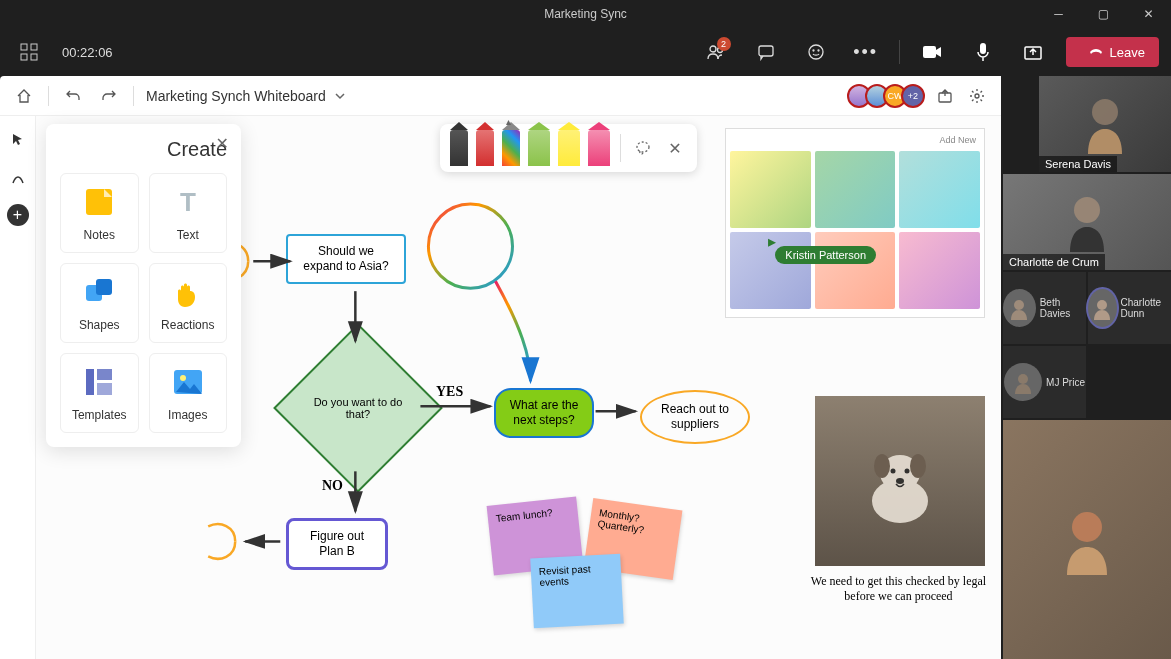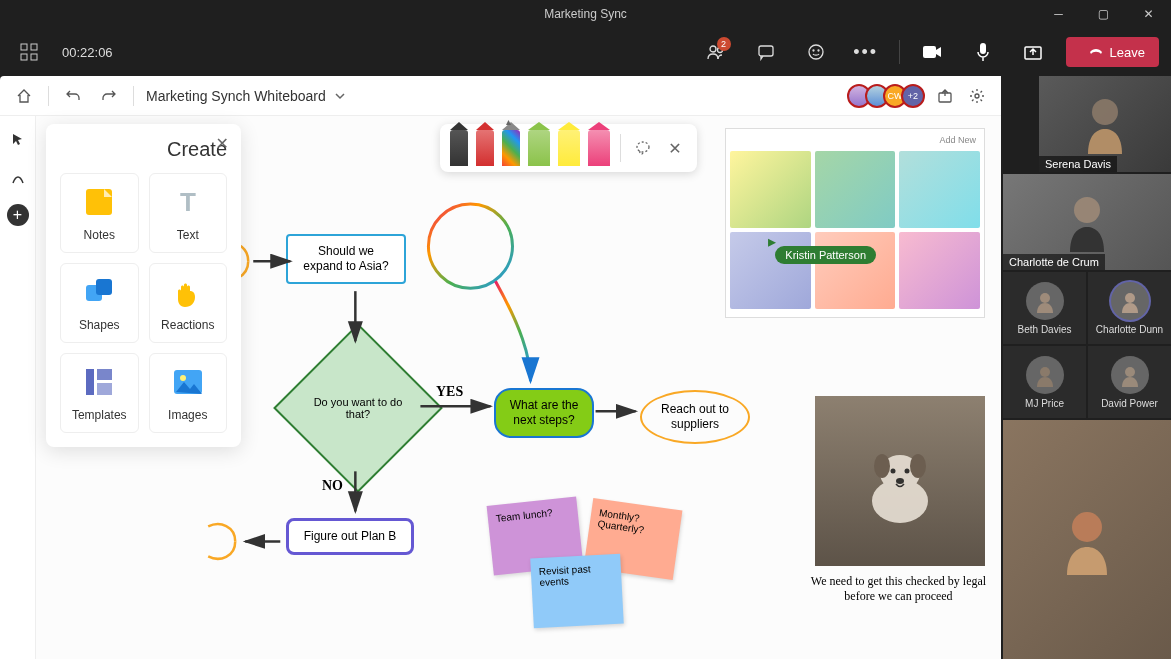--- a/index.html
+++ b/index.html
@@ -83,21 +83,21 @@
 .img-box svg { opacity: 0.9; }
 .caption { position:absolute; font-family:"Segoe Script", cursive; font-size:12px; text-align:center;}
 
 
 .vtile { position:relative; background:#4a4a4a; overflow:hidden; }
 .vtile .name { position:absolute; bottom:0; left:0; background:rgba(0,0,0,0.55); color:#fff; font-size:11px; padding:2px 6px;}
 .vtile.active { outline: 3px solid #f9a825; outline-offset:-3px;}
 .vtile .silhouette { width:100%; height:100%; background: linear-gradient(135deg, #5a5a5a, #3a3a3a); display:flex; align-items:center; justify-content:center;}
 .vtile .silhouette svg { opacity:0.85;}
 .small-tiles { display:grid; grid-template-columns:1fr 1fr; gap:2px;}
-.avtile { background:#2b2b2b; height:72px; display:flex; flex-direction:column; align-items:center; justify-content:center; gap:4px;}
+.avtile { background:#2b2b2b; height:72px; display:flex; flex-direction:row; align-items:center; justify-content:center; gap:4px;}
 .avtile .circ { width:38px; height:38px; border-radius:50%; background:#666; display:flex; align-items:center; justify-content:center;}
 .avtile .circ.ring { box-shadow: 0 0 0 2px #6264a7;}
 .avtile .nm { color:#ddd; font-size:10px;}
 
 
 .arrows-layer { position:absolute; inset:0; pointer-events:none; z-index:2;}
 </style>
 </head>
 <body>
 
@@ -375,21 +375,21 @@
           </div>
       </div>
 
       <span class="flow label-txt" style="left:436px; top:268px;">YES</span>
       <span class="flow label-txt" style="left:322px; top:362px;">NO</span>
 
       <div class="flow box blue-fill" style="left:494px; top:272px; width:100px;"><span>What are the next steps?</span></div>
 
       <div class="flow oval" style="left:640px; top:274px; width:110px;"><span>Reach out to suppliers</span></div>
 
-      <div class="flow box purple" style="left:286px; top:402px; width:128px;"><span>Figure out Plan B</span></div>
+      <div class="flow box purple" style="left:286px; top:402px; width:102px;"><span>Figure out Plan B</span></div>
 
       <div class="sticky" style="left:490px; top:385px; background:#ce93d8; transform:rotate(-6deg);"><span>Team lunch?</span></div>
       <div class="sticky" style="left:588px; top:388px; background:#ffab91; transform:rotate(8deg);"><span>Monthly? Quarterly?</span></div>
       <div class="sticky" style="left:532px; top:440px; background:#90caf9; transform:rotate(-3deg);"><span>Revisit past events</span></div>
 
       <div class="color-grid-wrap">
         <div class="grid-header">Add New</div>
         <div class="color-grid">
           <div class="swatch" style="background:linear-gradient(135deg,#fff59d,#aed581);"></div>
           <div class="swatch" style="background:linear-gradient(135deg,#a5d6a7,#80cbc4);"></div>
@@ -459,29 +459,20 @@
       </div>
       <div class="avtile">
         <div class="circ">
             <svg width="24" height="24" viewBox="0 0 24 24">
               <circle cx="12" cy="9" r="5" fill="#8a7a6a"></circle>
               <path d="M4 24c0-7 4-10 8-10s8 3 8 10z" fill="#8a7a6a"></path>
             </svg>
           </div>
         <span class="nm">MJ Price</span>
       </div>
-      <div class="avtile">
-        <div class="circ">
-            <svg width="24" height="24" viewBox="0 0 24 24">
-              <circle cx="12" cy="9" r="5" fill="#9a8a7a"></circle>
-              <path d="M4 24c0-7 4-10 8-10s8 3 8 10z" fill="#9a8a7a"></path>
-            </svg>
-          </div>
-        <span class="nm">David Power</span>
-      </div>
     </div>
     <div class="vtile" style="flex:1;">
       <div class="silhouette" style="background:linear-gradient(135deg,#8a7560,#6a5a4a);">
           <svg width="56" height="70" viewBox="0 0 56 70">
             <circle cx="28" cy="22" r="15" fill="#c4805a"></circle>
             <path d="M8 70c0-20 10-28 20-28s20 8 20 28z" fill="#d4a574"></path>
           </svg>
         </div>
     </div>
   </div>

